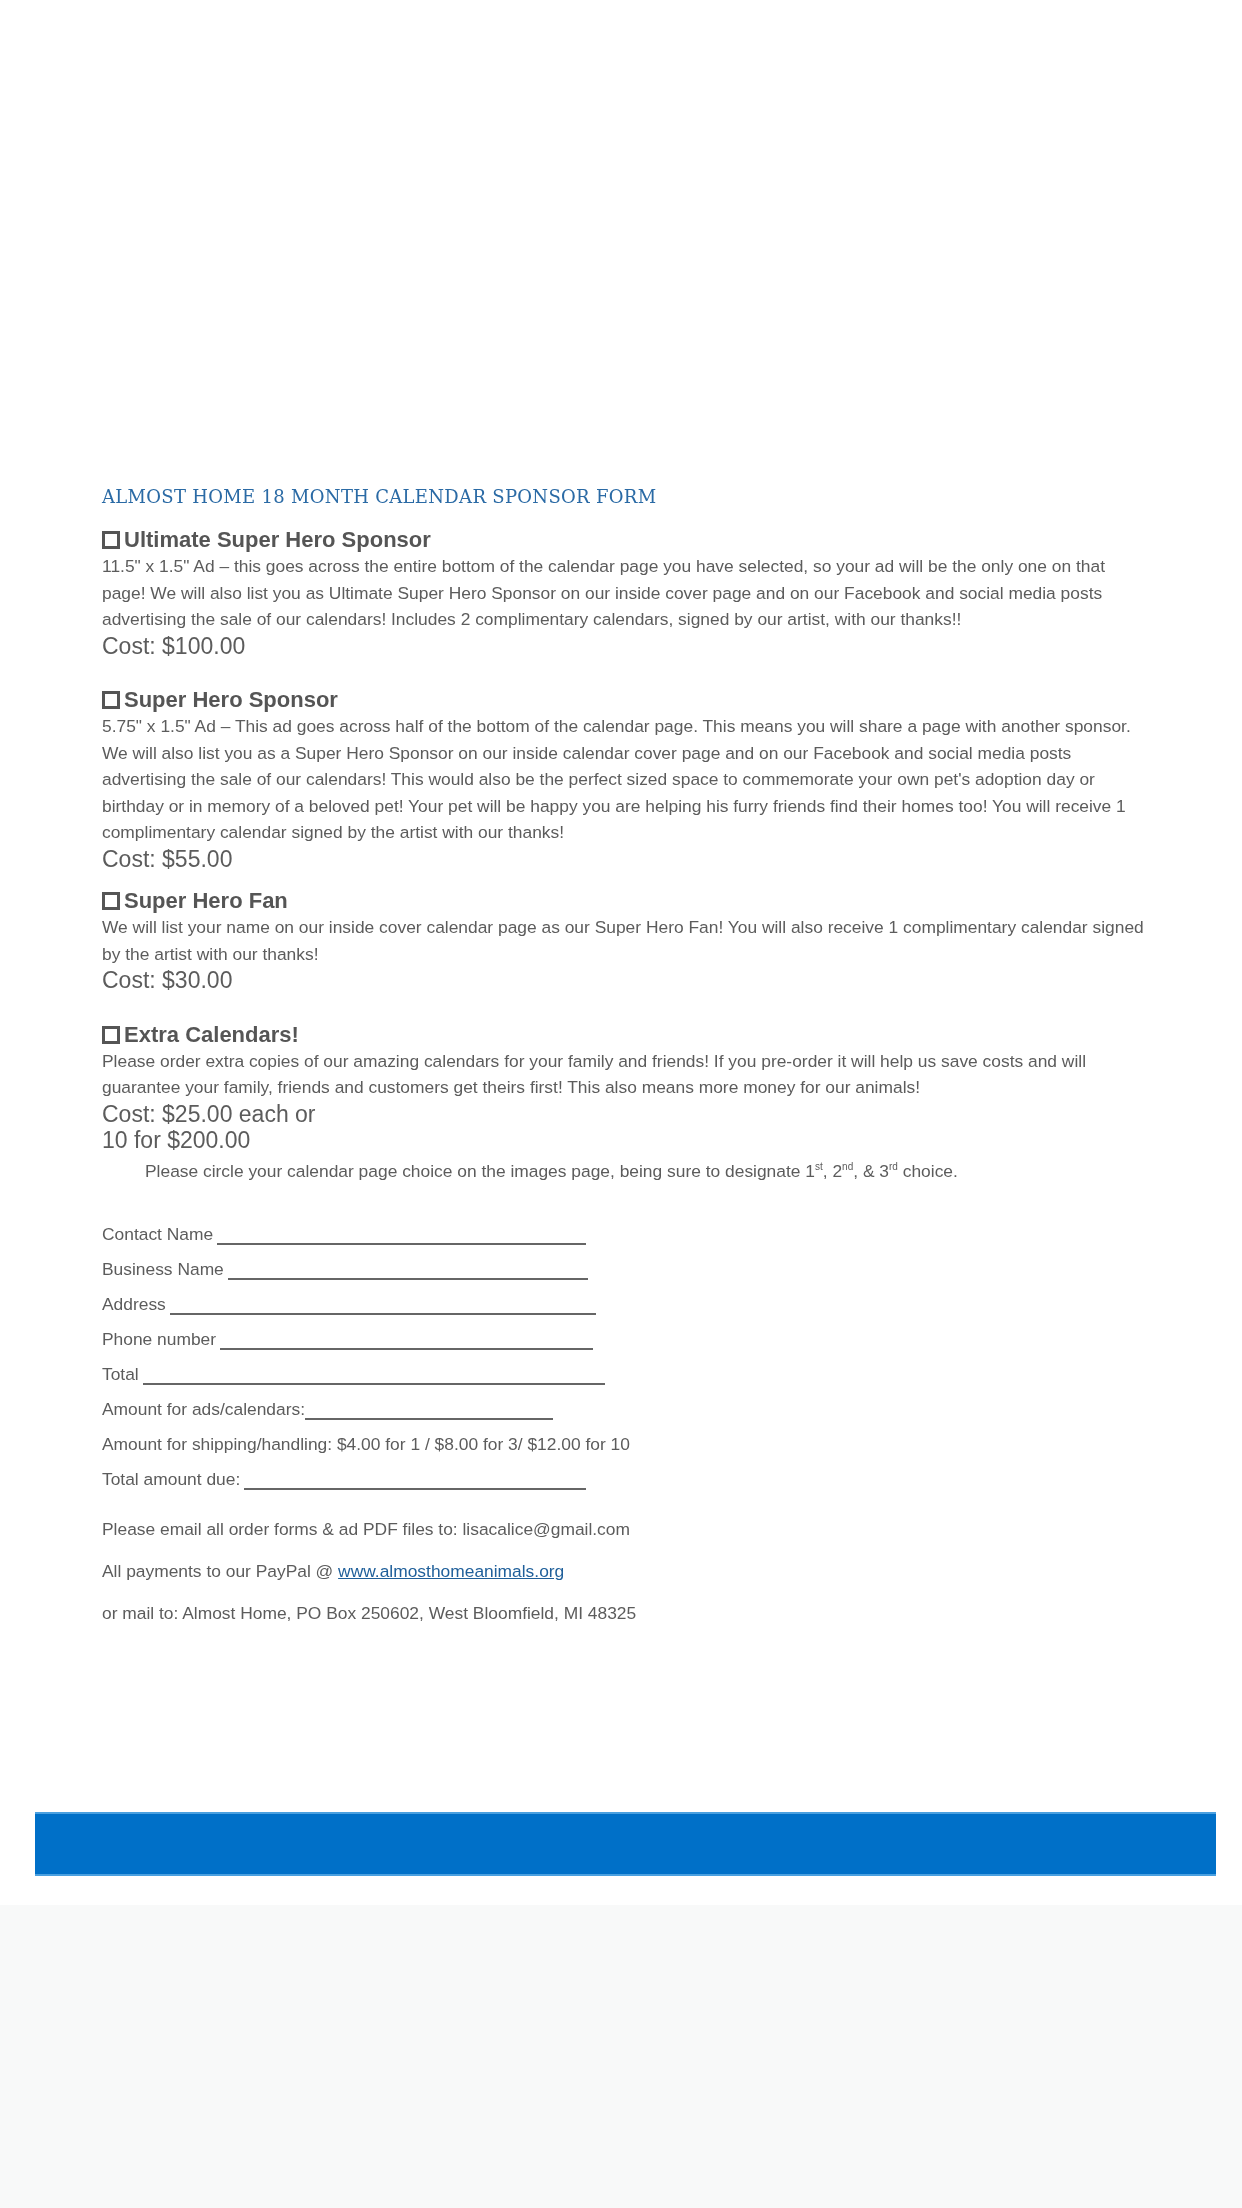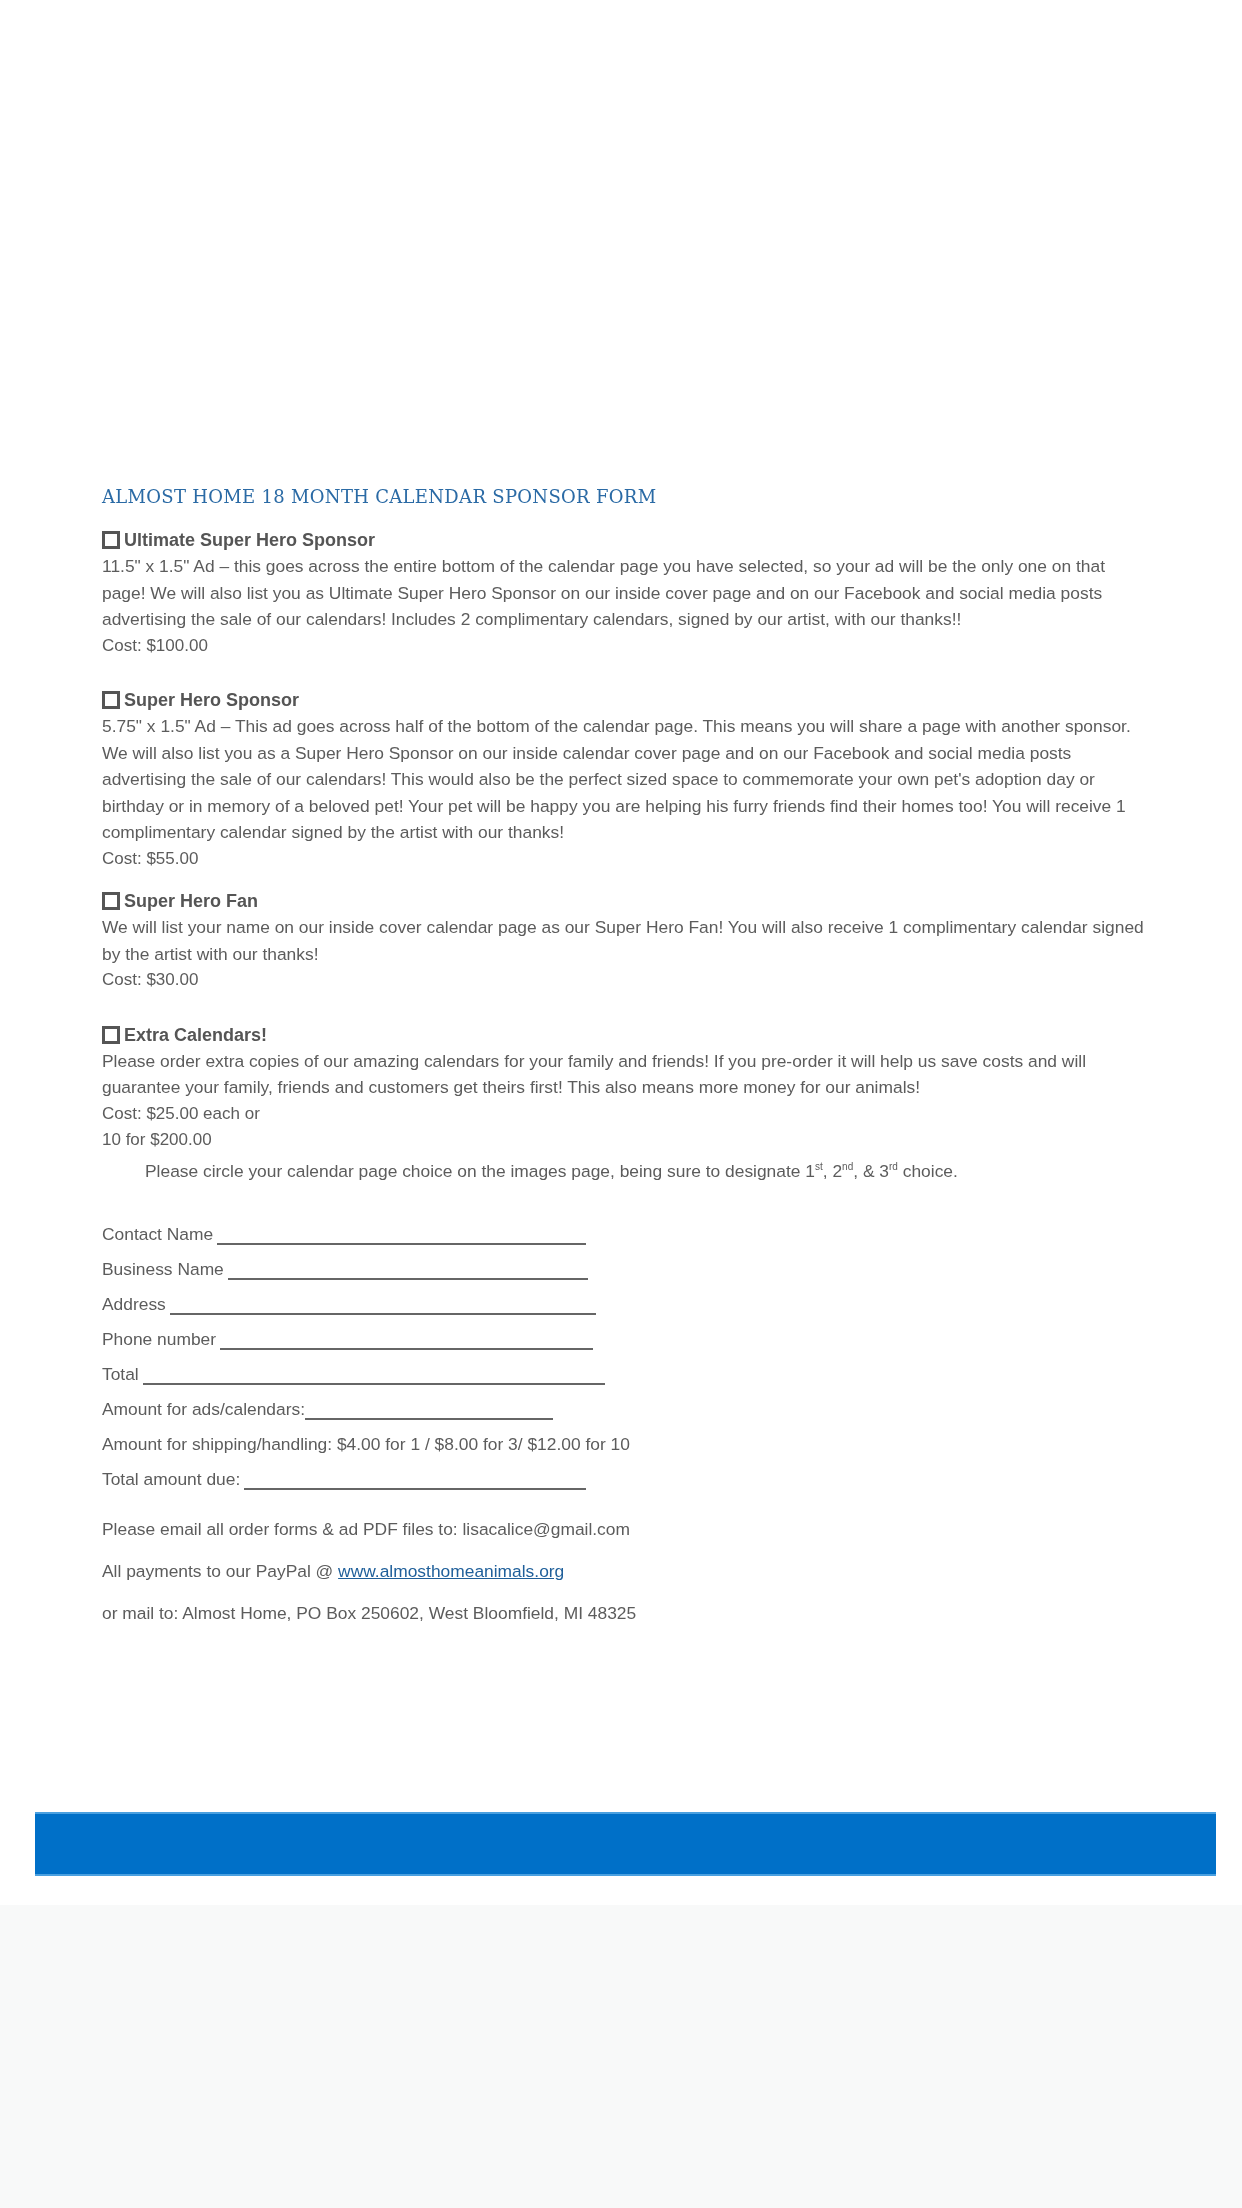--- a/index.html
+++ b/index.html
@@ -11,27 +11,27 @@
   }
   .page { position: absolute; left: 0; top: 0; width: 1242px; height: 1905px; background: #ffffff; }
   .below { position: absolute; left: 0; top: 1905px; width: 1242px; height: 303px; background: #f8f9f9; }
   .content { position: absolute; left: 102px; top: 486px; width: 1050px; }
   .title {
     font-family: "DejaVu Serif", "Liberation Serif", serif;
     color: #2a6aa5; font-size: 18px; letter-spacing: 0.3px;
     margin: 0 0 20px 0; font-weight: normal;
   }
   .section { margin-bottom: 28px; }
-  .section-head { display: flex; align-items: center; font-weight: bold; font-size: 18px; color: #555; line-height: 26px; }
+  .section-head { display: flex; align-items: center; font-weight: bold; font-size: 22px; color: #555; line-height: 26px; }
   .checkbox {
     width: 18px; height: 18px; border: 3px solid #555; box-sizing: border-box;
     margin-right: 4px; display: inline-block; background: #fff; cursor: pointer;
   }
   .body-text { font-size: 17.4px; line-height: 26.5px; color: #5c5c5c; }
-  .cost { font-size: 17px; line-height: 26.5px; color: #5c5c5c; }
+  .cost { font-size: 23px; line-height: 26.5px; color: #5c5c5c; }
   .note { font-size: 17.4px; line-height: 26.5px; color: #5c5c5c; margin-left: 43px; }
   sup { font-size: 10px; }
   .fields { margin-top: 26px; }
   .field { display: flex; align-items: flex-end; height: 35px; font-size: 17.4px; color: #5c5c5c; }
   .field .line { border-bottom: 2px solid #666; margin-left: 4px; height: 20px; }
   .field input { border: none; outline: none; background: transparent; width: 100%; height: 20px; font-size: 15px; }
   .contact { margin-top: 18px; }
   .contact p { margin: 0; font-size: 17.4px; line-height: 42px; color: #5c5c5c; }
   .contact a { color: #1f5f9a; text-decoration: underline; }
   .blue-band {

